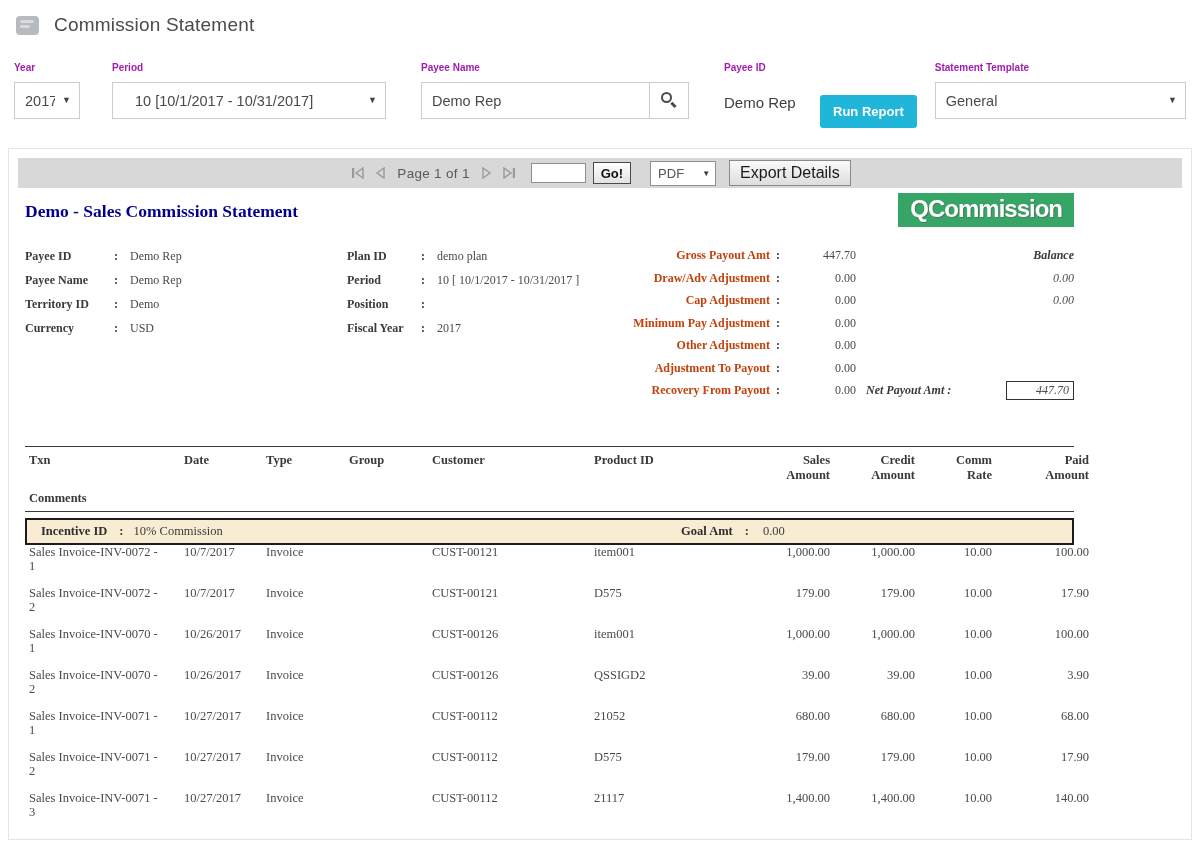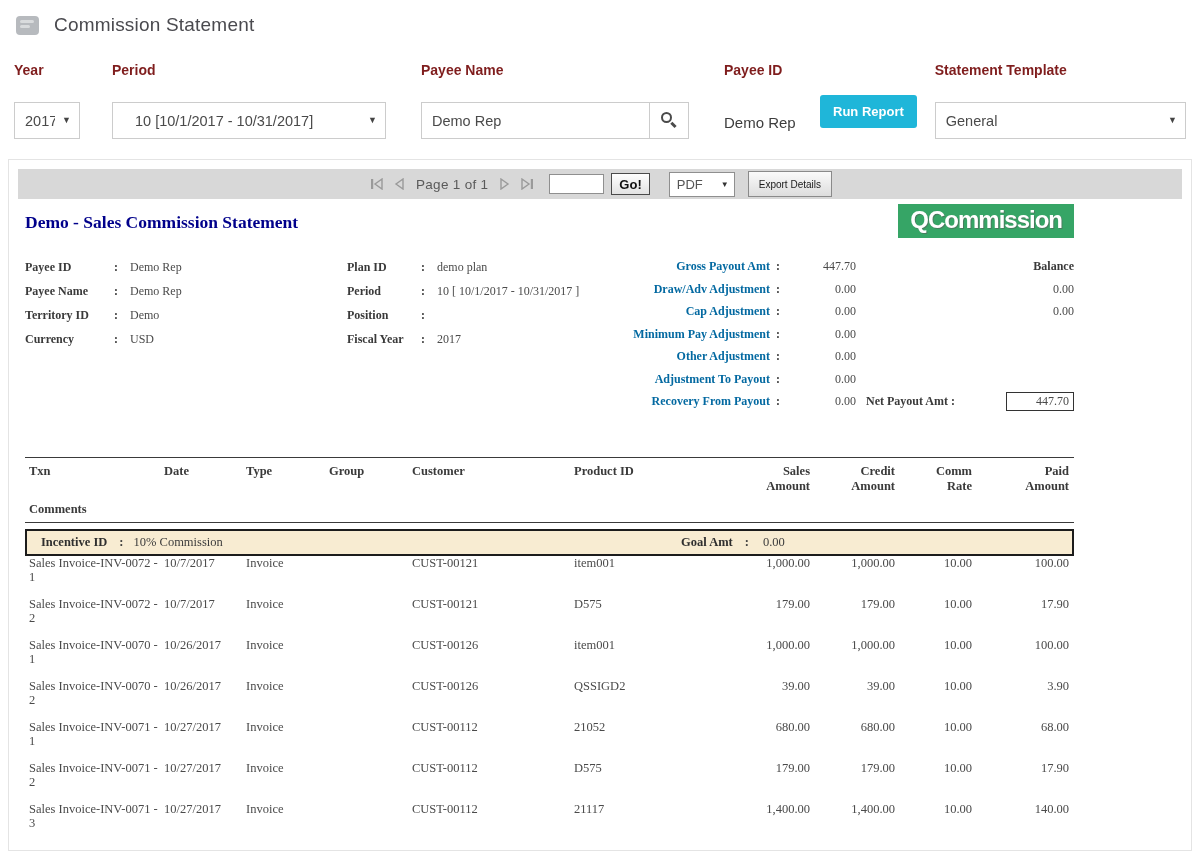--- a/index.html
+++ b/index.html
@@ -9,21 +9,21 @@
   .page-header { display:flex; align-items:center; gap:15px; padding:14px 0 0 16px; }
   .doc-icon { width:23px; height:19px; background:#b7babe; border-radius:4px; position:relative; }
   .doc-icon:before, .doc-icon:after { content:""; position:absolute; left:4px; height:3px; background:#d9dbdd; border-radius:2px; }
   .doc-icon:before { top:4px; width:14px; }
   .doc-icon:after { top:9px; width:10px; }
   .page-title { font-size:19px; color:#4a4a4f; font-weight:400; letter-spacing:.2px; }
 
   
   .filters { display:flex; padding:26px 14px 0 14px; align-items:flex-start; }
   .fgroup { display:flex; flex-direction:column; }
-  .flabel { font-size:14px; font-weight:700; color:#7f1d1d; margin-bottom:24px; }
+  .flabel { font-size:10px; font-weight:700; color:#a21caf; margin-bottom:9px; }
   .selwrap { position:relative; }
   .selwrap select {
     -webkit-appearance:none; appearance:none; width:100%; height:37px;
     border:1px solid #ccc; background:#fff; color:#4a4a4a; font-size:14.5px;
     font-family:"Liberation Sans", sans-serif; padding:0 24px 0 10px; border-radius:0;
   }
   .selwrap .arr { position:absolute; right:9px; top:13px; font-size:9px; color:#444; pointer-events:none; }
   .g-year { width:66px; }
   .g-period { width:274px; margin-left:32px; }
   .g-period select { padding-left:22px; }
@@ -45,56 +45,56 @@
 
   
   .rtoolbar { height:30px; background:#d8d8d8; display:flex; align-items:center; justify-content:center; gap:5px; font-size:13px; color:#5a5a5a; }
   .navbtn { background:none; border:none; padding:0 2px; cursor:pointer; display:flex; align-items:center; }
   .pagetext { margin:0 4px; color:#5a5a5a; font-size:13.5px; letter-spacing:.3px; }
   .pageinput { width:55px; height:20px; border:1px solid #8f8f8f; margin-left:8px; font-size:12px; padding:0 3px; }
   .gobtn { height:22px; padding:0 7px; margin-left:2px; border:1px solid #4a4a4a; background:linear-gradient(#fefefe,#e2e2e2); font-size:13px; font-weight:700; color:#111; cursor:pointer; font-family:"Liberation Sans", sans-serif; }
   .pdfwrap { position:relative; margin-left:14px; width:66px; }
   .pdfwrap select { -webkit-appearance:none; appearance:none; width:100%; height:25px; border:1px solid #8f8f8f; background:#fff; font-size:13px; color:#555; padding:0 18px 0 7px; font-family:"Liberation Sans", sans-serif; }
   .pdfwrap .arr { position:absolute; right:6px; top:8px; font-size:8px; color:#333; pointer-events:none; }
-  .exportbtn { height:26px; padding:0 10px; margin-left:8px; border:1px solid #8a8a8a; background:linear-gradient(#fafafa,#ddd); font-size:10px; color:#1a1a1a; cursor:pointer; font-family:"Liberation Sans", sans-serif; }
+  .exportbtn { height:26px; padding:0 10px; margin-left:8px; border:1px solid #8a8a8a; background:linear-gradient(#fafafa,#ddd); font-size:16px; color:#1a1a1a; cursor:pointer; font-family:"Liberation Sans", sans-serif; }
 
   
   .stmt { position:relative; width:1049px; margin:10px 0 0 7px; font-family:"Liberation Serif", serif; color:#3c3c3c; }
   .stmt-title { font-size:17.5px; font-weight:700; color:#00008b; padding-top:3px; }
   .qlogo { position:absolute; top:-5px; right:0; background:#36a566; color:#fff; padding:2px 12px 4px 12px; }
   .qlogo span { font-family:"Liberation Sans", sans-serif; font-weight:700; font-size:24px; letter-spacing:-1px; text-shadow:1px 1px 0 rgba(90,90,90,.55); }
 
   .info { position:relative; height:162px; margin-top:22px; font-size:12px; }
   .icol-left { position:absolute; left:0; top:0; }
   .icol-mid { position:absolute; left:322px; top:0; }
   .irow { line-height:24px; white-space:nowrap; }
   .ilbl { display:inline-block; font-weight:700; color:#3a3a3a; }
   .icol-left .ilbl { width:89px; }
   .icol-mid .ilbl { width:74px; }
   .icolon { display:inline-block; width:16px; font-weight:700; }
   .ival { color:#4a4a4a; }
 
   .payout { position:absolute; left:600px; right:0; top:0; }
   .prow { display:flex; line-height:22.5px; }
-  .plabel { flex:1; text-align:right; font-weight:700; color:#0369a1; }
+  .plabel { flex:1; text-align:right; font-weight:700; color:#c2410c; }
   .pcolon { width:16px; text-align:center; font-weight:700; }
   .pval { width:70px; text-align:right; color:#4a4a4a; }
-  .pbal { width:218px; text-align:right; color:#4a4a4a; }
+  .pbal { width:218px; text-align:right; color:#4a4a4a;font-style:italic; }
   .pbal.hdr { font-weight:700; color:#3a3a3a; }
   .pbal.net { display:flex; justify-content:space-between; align-items:center; padding-left:10px; }
   .netlbl { font-weight:700; color:#3a3a3a; white-space:nowrap; }
   .netbox { border:1px solid #333; width:68px; text-align:right; padding:0 4px; line-height:17px; }
 
   
   .ttable { margin-top:40px; font-size:12.5px; }
   .thead { border-top:1px solid #3a3a3a; border-bottom:1px solid #3a3a3a; padding:6px 0 3px 0; font-weight:700; color:#3a3a3a; }
   .hrow, .trow, .totrow { display:flex; }
   .c { flex:none; padding-right:2px; }
   .c.txn { width:135px; padding-left:4px; }
-  .c.date { width:82px; padding-left:4px; }
+  .c.date { width:82px; padding-left:4px;margin-left:20px; }
   .c.type { width:84px; padding-left:4px; }
   .c.group { width:83px; padding-left:3px; }
   .c.cust { width:162px; padding-left:3px; }
   .c.prod { width:155px; padding-left:3px; }
   .c.num { text-align:right; }
   .c.sales { width:86px; }
   .c.credit { width:85px; }
   .c.comm { width:77px; }
   .c.paid { width:97px; }
   .hd .l { display:block; line-height:15px;text-align:right; }

